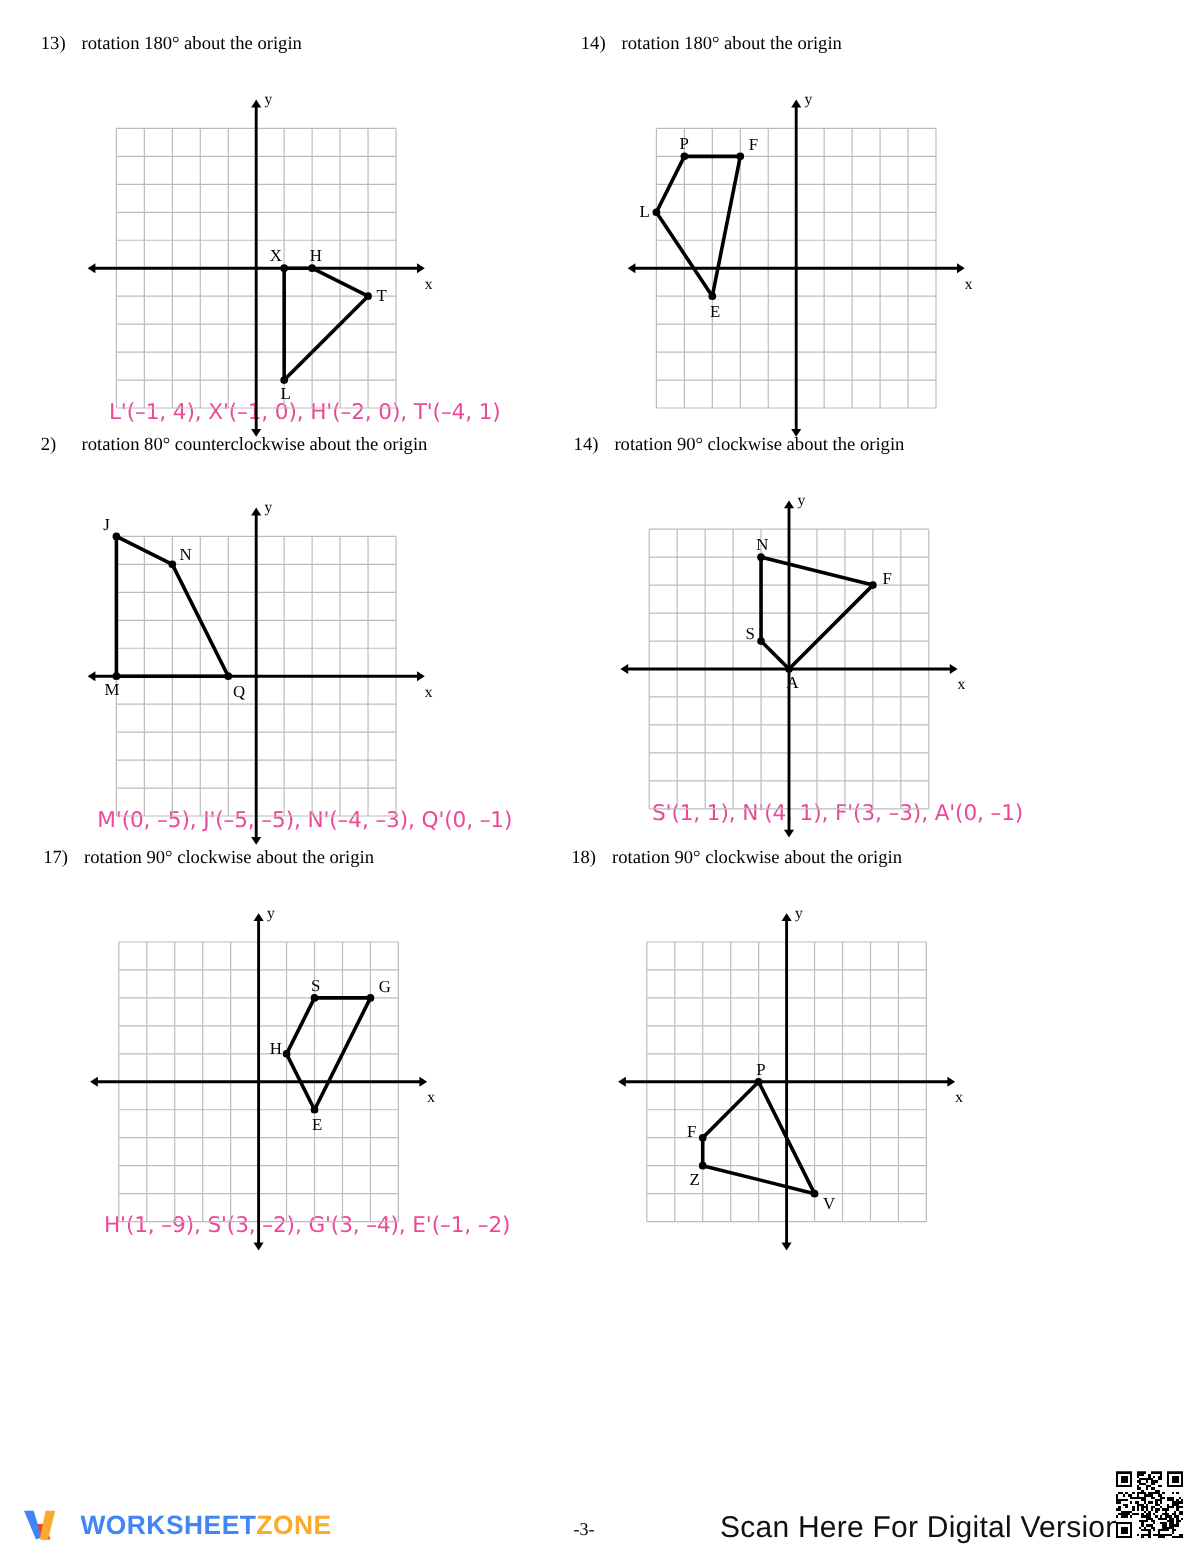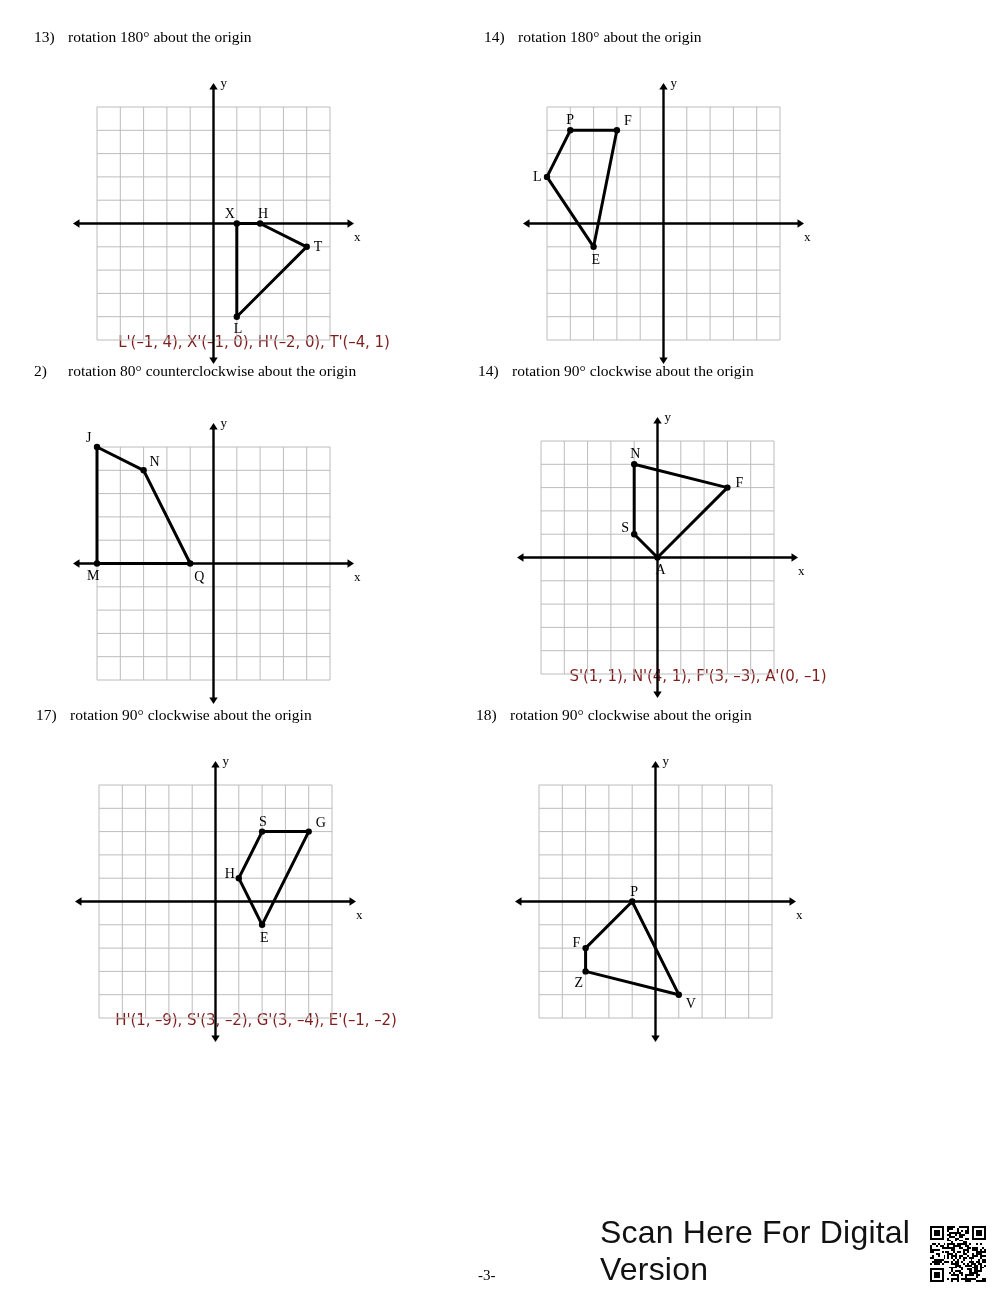--- a/index.html
+++ b/index.html
@@ -19,23 +19,23 @@
   }
   .prob-num{width:34px;flex:0 0 34px;}
   .prob-text{flex:1 1 auto;}
 
   
   .graph-wrap{position:relative;width:300px;height:255px;margin-left:30px;}
   .graph-svg{display:block;}
 
   
   .answer{
-    color:#7f1d1d;
+    color:#ec4899;
     font-family:"DejaVu Sans", sans-serif;
-    font-size:15px;
+    font-size:18px;
     text-align:center;
     width:440px;
     letter-spacing:-0.1px;
     white-space:nowrap;
   }
 
   
   .footer{position:absolute;left:0;bottom:0;width:1000px;height:70px;}
   .logo{position:absolute;left:18px;bottom:8px;display:flex;align-items:center;gap:9px;}
   .logo-text{
@@ -44,21 +44,21 @@
   }
   .lt-blue{color:#4285f4;}
   .lt-orange{color:#fbab2c;}
   .pagenum{
     position:absolute;left:478px;bottom:10px;
     font-family:"Liberation Serif", serif;font-size:15px;color:#000;
   }
   .scan-text{
     position:absolute;left:600px;bottom:6px;
     font-family:"Liberation Sans", sans-serif;
-    font-size:32px;color:#111;letter-spacing:0.2px;
+    font-size:25px;color:#111;letter-spacing:0.2px;
   }
   .qr{position:absolute;right:14px;bottom:12px;width:56px;height:56px;background:#fff;}
 </style>
 </head>
 <body>
 
 <div class="page">
 
   <div id="problems-host">
       <div class="problem" style="left: 34px; top: 28px;">
@@ -213,20 +213,21 @@
             <circle cx="33" cy="33" r="3.2" fill="#000"></circle>
             <text x="22" y="28" font-size="14" font-family="&quot;Liberation Serif&quot;, serif" fill="#000">J</text>
             <circle cx="79.6" cy="56.3" r="3.2" fill="#000"></circle>
             <text x="85.6" y="52.3" font-size="14" font-family="&quot;Liberation Serif&quot;, serif" fill="#000">N</text>
             <circle cx="33" cy="149.5" r="3.2" fill="#000"></circle>
             <text x="23" y="165.5" font-size="14" font-family="&quot;Liberation Serif&quot;, serif" fill="#000">M</text>
             <circle cx="126.2" cy="149.5" r="3.2" fill="#000"></circle>
             <text x="130.2" y="166.5" font-size="14" font-family="&quot;Liberation Serif&quot;, serif" fill="#000">Q</text>
           </svg>
         </div>
+        <div class="answer" style="margin-top: 4px;">M'(0, –5), J'(–5, –5), N'(–4, –3), Q'(0, –1)</div>
       </div>
       <div class="problem" style="left: 478px; top: 362px;">
         <div class="prob-head">
           <div class="prob-num">14)</div>
           <div class="prob-text">rotation 90° clockwise about the origin</div>
         </div>
         <div class="graph-wrap" style="margin-top: 28px;">
           <svg width="299" height="299" class="graph-svg" viewBox="0 0 299 299">
             <g stroke="#bcbcbc" stroke-width="1">
               <line x1="33" y1="33" x2="266" y2="33"></line>
@@ -378,20 +379,28 @@
             <circle cx="79.6" cy="219.4" r="3.2" fill="#000"></circle>
             <text x="68.6" y="235.4" font-size="14" font-family="&quot;Liberation Serif&quot;, serif" fill="#000">Z</text>
             <circle cx="172.8" cy="242.7" r="3.2" fill="#000"></circle>
             <text x="179.8" y="255.7" font-size="14" font-family="&quot;Liberation Serif&quot;, serif" fill="#000">V</text>
           </svg>
         </div>
       </div>
     </div>
 
   <div class="footer">
+    <div class="logo">
+      <svg width="40" height="30" viewBox="0 0 40 30">
+        <path d="M2 3 L10 3 L17 25 L12 27 Z" fill="#4285f4"></path>
+        <path d="M13 14 L20 14 L24 27 L17 27 Z" fill="#ea4335"></path>
+        <path d="M20 3 L28 3 L22 27 L15 27 Z" fill="#fbab2c"></path>
+      </svg>
+      <div class="logo-text"><span class="lt-blue">WORKSHEET</span><span class="lt-orange">ZONE</span></div>
+    </div>
     <div class="pagenum">-3-</div>
     <div class="scan-text">Scan Here For Digital Version</div>
     <svg class="qr" viewBox="0 0 29 29" shape-rendering="crispEdges">
       <rect width="29" height="29" fill="#fff"></rect>
       <g fill="#000" id="qr-cells">
           <rect x="0" y="0" width="7" height="7"></rect>
           <rect x="1" y="1" width="5" height="5" fill="#fff"></rect>
           <rect x="2" y="2" width="3" height="3"></rect>
           <rect x="22" y="0" width="7" height="7"></rect>
           <rect x="23" y="1" width="5" height="5" fill="#fff"></rect>

